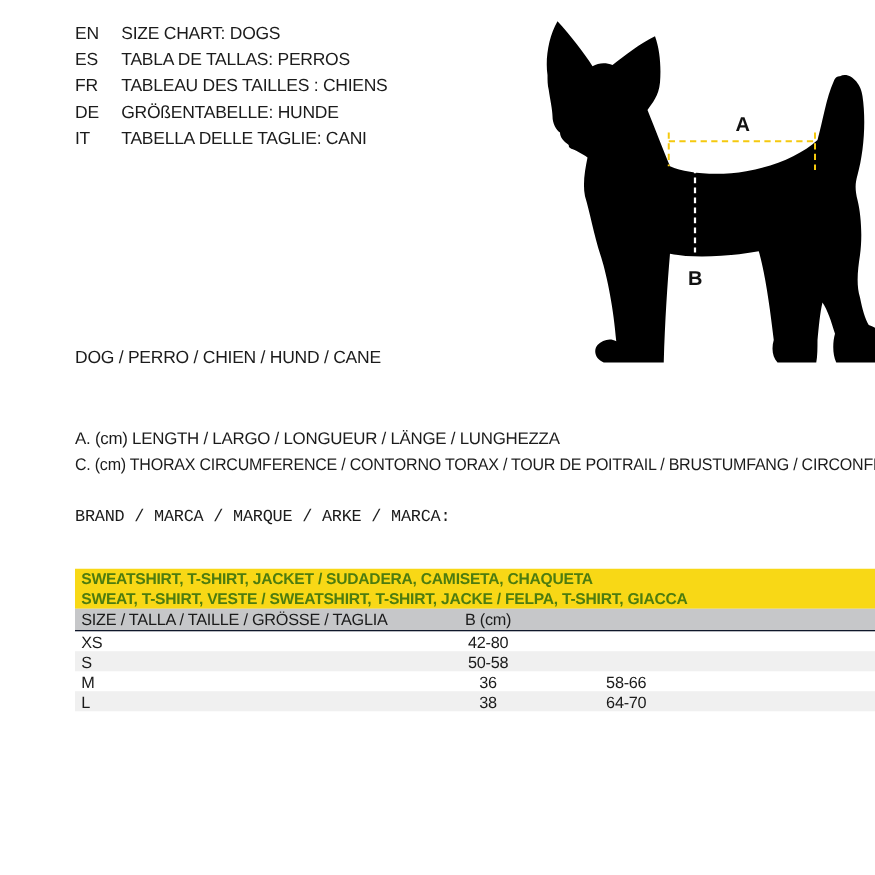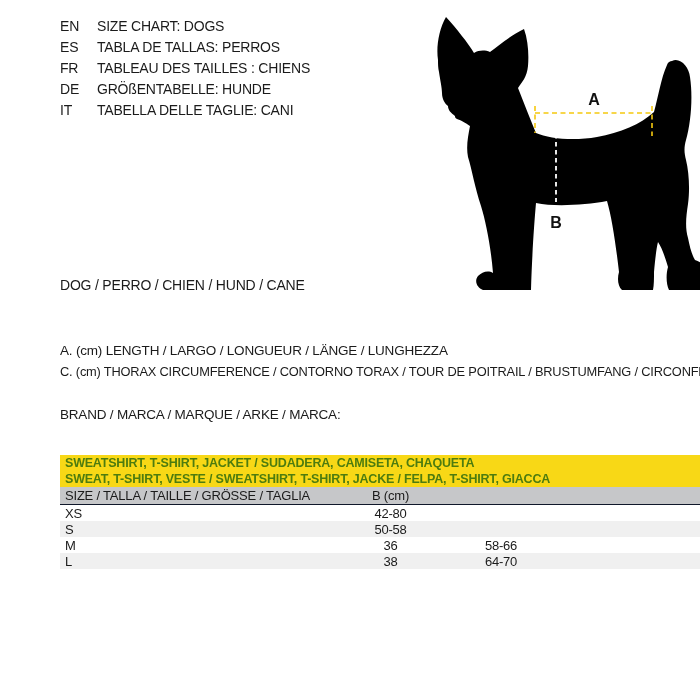--- a/index.html
+++ b/index.html
@@ -21,21 +21,21 @@
   .lang-code{width:37px;flex:0 0 37px;}
   .lang-label{white-space:nowrap;}
   
   .dog-figure{position:absolute;left:395px;top:0;width:300px;height:300px;}
   .dog-figure svg{display:block;width:100%;height:100%;}
   
   .dog-caption{position:absolute;left:28px;top:277px;font-size:14px;white-space:nowrap;text-align:right;}
   .measures{position:absolute;left:28px;top:340px;}
   .measure-line{height:21px;line-height:21px;font-size:13.5px;white-space:nowrap;}
   .measure-line.cond{transform:scaleX(0.95);transform-origin:0 50%;}
-  .brand-line{position:absolute;left:28px;top:407px;font-size:13.5px;white-space:nowrap;}
+  .brand-line{position:absolute;left:28px;top:407px;font-size:13.5px;white-space:nowrap;font-family:Liberation Mono, monospace;}
   
   .size-table{position:absolute;left:28px;top:455px;width:643px;}
   .band{background:var(--accent-yellow);}
   .band-line{height:16px;line-height:16px;font-size:12.5px;font-weight:bold;
     padding-left:5px;white-space:nowrap;color:#4d7c0f;}
   .trow{display:grid;grid-template-columns:257px 147px 74px 1fr;align-items:center;}
   .thead{background:var(--header-gray);height:17px;font-size:13px;
     border-bottom:1px solid #0f172a;}
   .drow{height:16px;font-size:13px;}
   .drow:nth-child(even){background:var(--row-alt-gray);}

